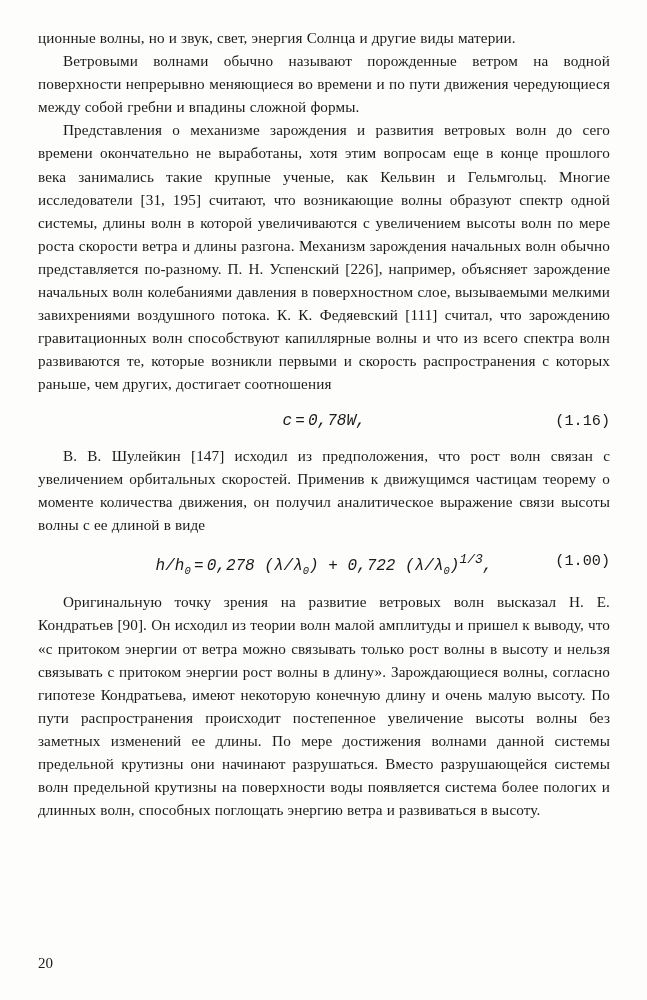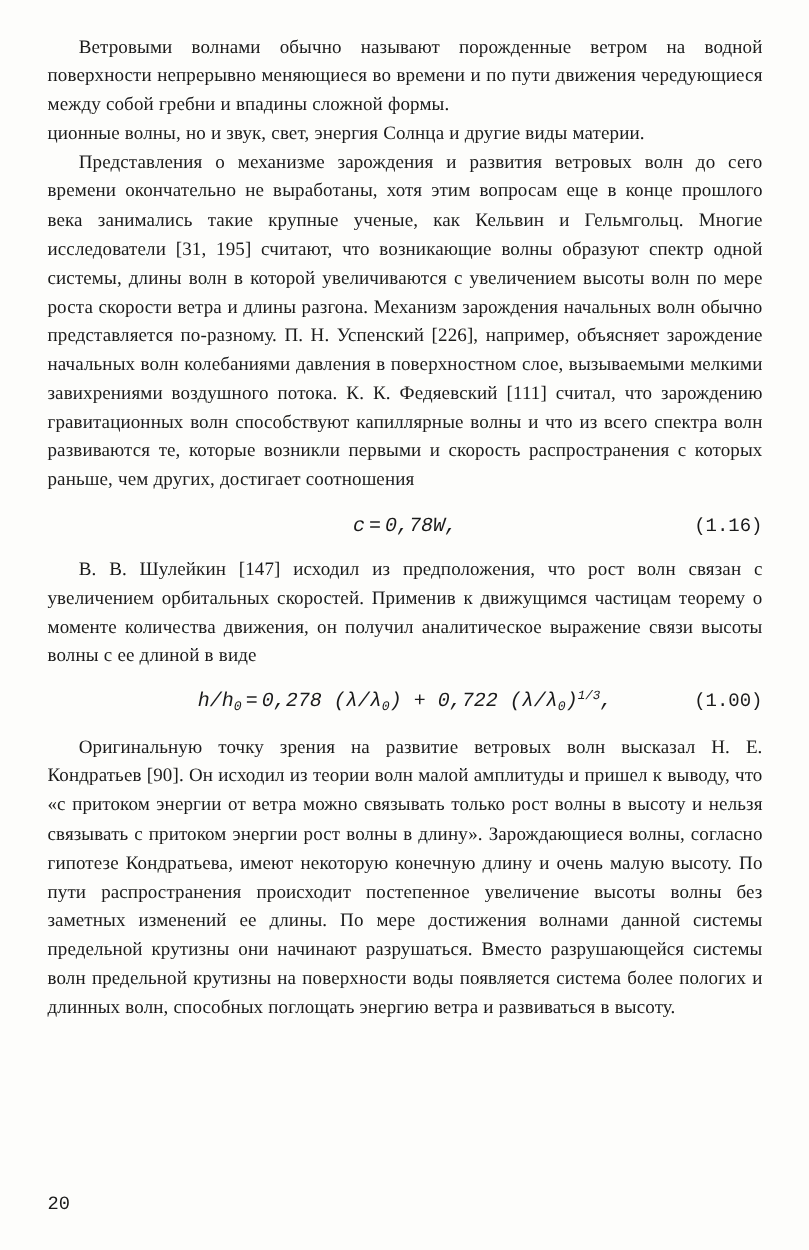--- a/index.html
+++ b/index.html
@@ -59,42 +59,42 @@
     font-size: 15.2px;
     text-align: center;
   }
   .it { font-style: italic; }
   .sub {
     font-size: 10.5px;
     vertical-align: -0.32em;
     font-style: italic;
   }
   .sup {
-    font-size: 10px;
+    font-size: 13px;
     vertical-align: 0.55em;
     font-style: italic;
   }
   .page-number {
     position: absolute;
     left: 38px;
     top: 955px;
     font-size: 15px;
-    font-family: Liberation Mono, monospace;
+    font-family: Liberation Serif, serif;
     color: #1a1a1a;
   }
 </style>
 </head>
 <body>
 
 <div class="page">
   <div class="content">
 
+    <p class="para">ционные волны, но и звук, свет, энергия Солнца и другие виды материи.</p>
+
     <p class="para indent">Ветровыми волнами обычно называют порожденные ветром на водной поверхности непрерывно меняющиеся во времени и по пути движения чередующиеся между собой гребни и впадины сложной формы.</p>
-
-    <p class="para">ционные волны, но и звук, свет, энергия Солнца и другие виды материи.</p>
 
     <p class="para indent">Представления о механизме зарождения и развития ветровых волн до сего времени окончательно не выработаны, хотя этим вопросам еще в конце прошлого века занимались такие крупные ученые, как Кельвин и Гельмгольц. Многие исследователи [31, 195] считают, что возникающие волны образуют спектр одной системы, длины волн в которой увеличиваются с увеличением высоты волн по мере роста скорости ветра и длины разгона. Механизм зарождения начальных волн обычно представляется по-разному. П. Н. Успенский [226], например, объясняет зарождение начальных волн колебаниями давления в поверхностном слое, вызываемыми мелкими завихрениями воздушного потока. К. К. Федяевский [111] считал, что зарождению гравитационных волн способствуют капиллярные волны и что из всего спектра волн развиваются те, которые возникли первыми и скорость распространения c которых раньше, чем других, достигает соотношения</p>
 
     <div class="formula">
       <span class="fx">
         <span class="it">c</span> = 0,78<span class="it">W</span>,
       </span>
       <span class="num">(1.16)</span>
     </div>
 

